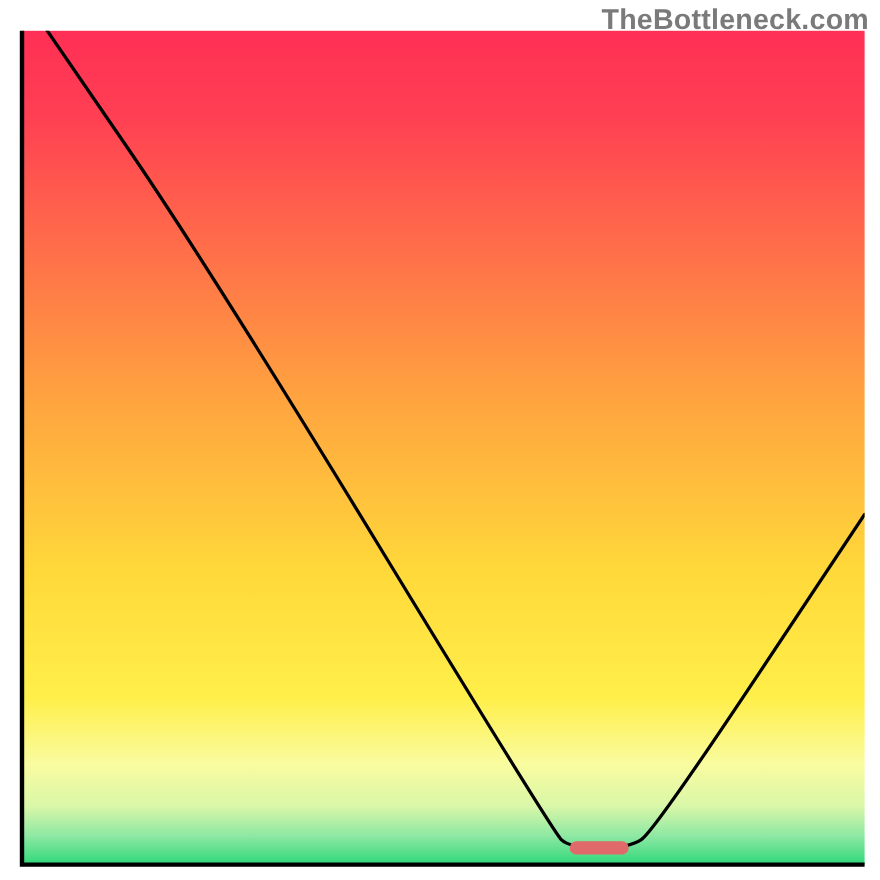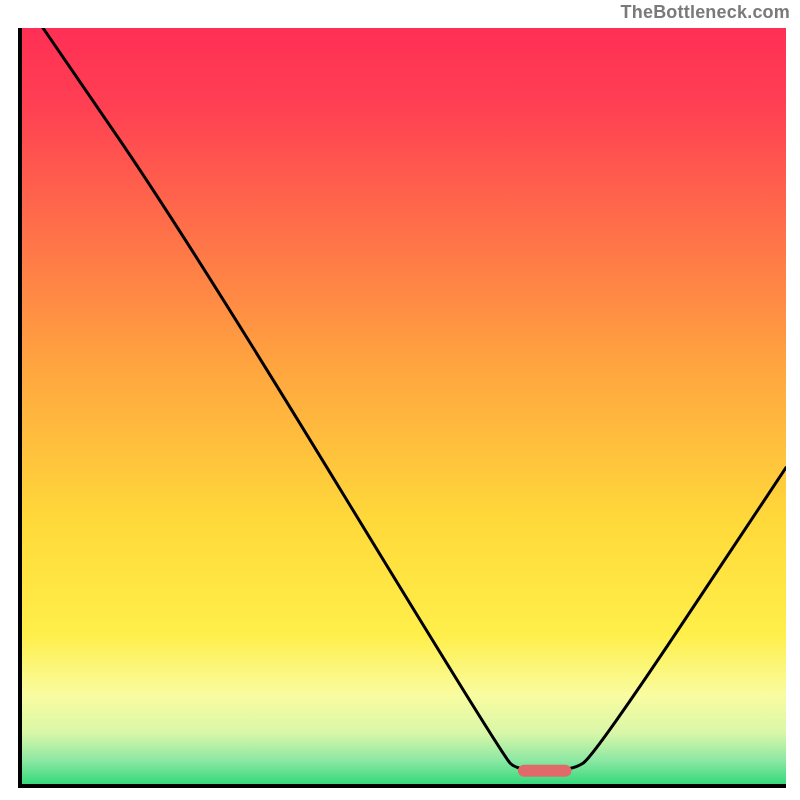--- a/index.html
+++ b/index.html
@@ -12,21 +12,21 @@
   }
   .stage {
     position: relative;
     width: 800px;
     height: 800px;
   }
   .watermark {
     position: absolute;
     top: 2px;
     right: 10px;
-    font-size: 18px;
+    font-size: 26px;
     font-weight: 600;
     color: #7a7a7a;
     letter-spacing: 0.2px;
   }
   svg {
     position: absolute;
     left: 0;
     top: 0;
   }
 </style>

